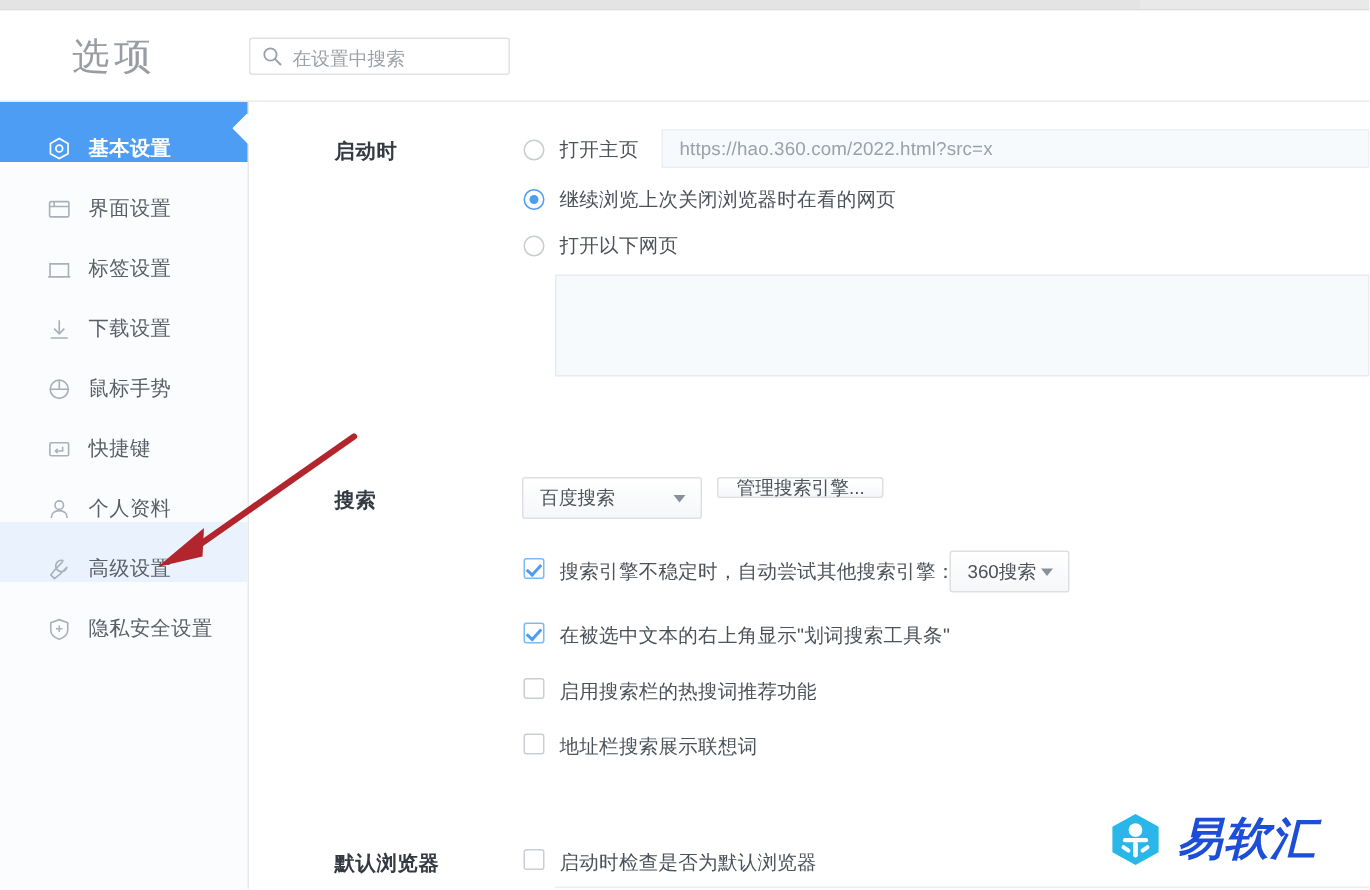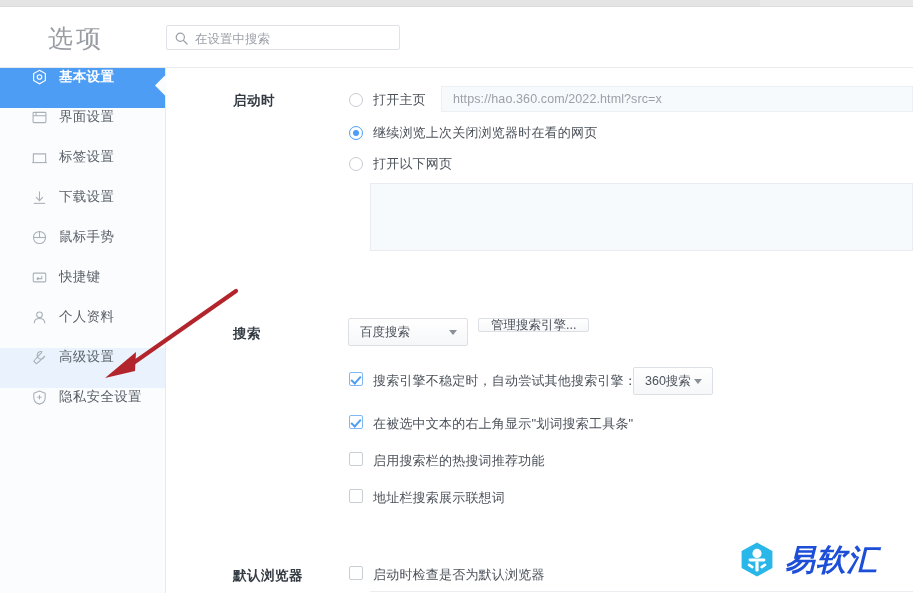--- a/index.html
+++ b/index.html
@@ -56,21 +56,21 @@
     color: #999da3;
     letter-spacing: 3px;
     font-weight: 400;
     line-height: 30px;
     white-space: nowrap;
   }
   .search-wrap {
     position: absolute;
     left: 166px;
     top: 18px;
-    width: 234px;
+    width: 174px;
     height: 25px;
     border: 1px solid #dfe2e6;
     background: #ffffff;
     border-radius: 2px;
     box-sizing: border-box;
   }
   .search-icon {
     position: absolute;
     left: 8px;
     top: 5px;
@@ -100,21 +100,21 @@
     width: 166px;
     height: 525px;
     background: #fbfcfe;
     border-right: 1px solid #e8eaec;
     box-sizing: border-box;
   }
   .nav-item {
     position: relative;
     height: 40px;
     display: flex;
-    align-items: flex-start;
+    align-items: flex-end;
     padding-left: 30px;
     box-sizing: border-box;
     cursor: default;
   }
   .nav-item .nav-icon {
     width: 18px;
     height: 18px;
     margin-right: 11px;
     flex: none;
     display: flex;
@@ -166,21 +166,20 @@
     background: #ffffff;
     overflow: hidden;
   }
   .section-label {
     position: absolute;
     font-size: 13.5px;
     font-weight: bold;
     color: #333a42;
     letter-spacing: .5px;
     white-space: nowrap;
-    margin-left: 10px;
   }
 
   .radio-row {
     position: absolute;
     display: flex;
     align-items: center;
     white-space: nowrap;
   }
   .radio {
     width: 14px;

